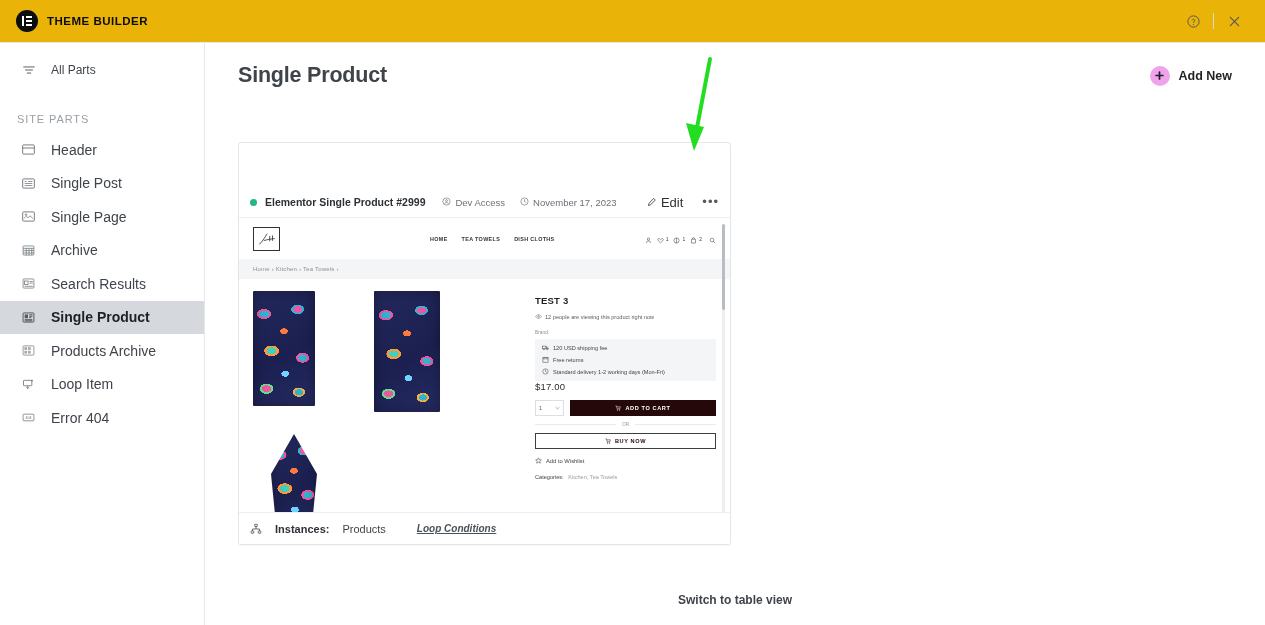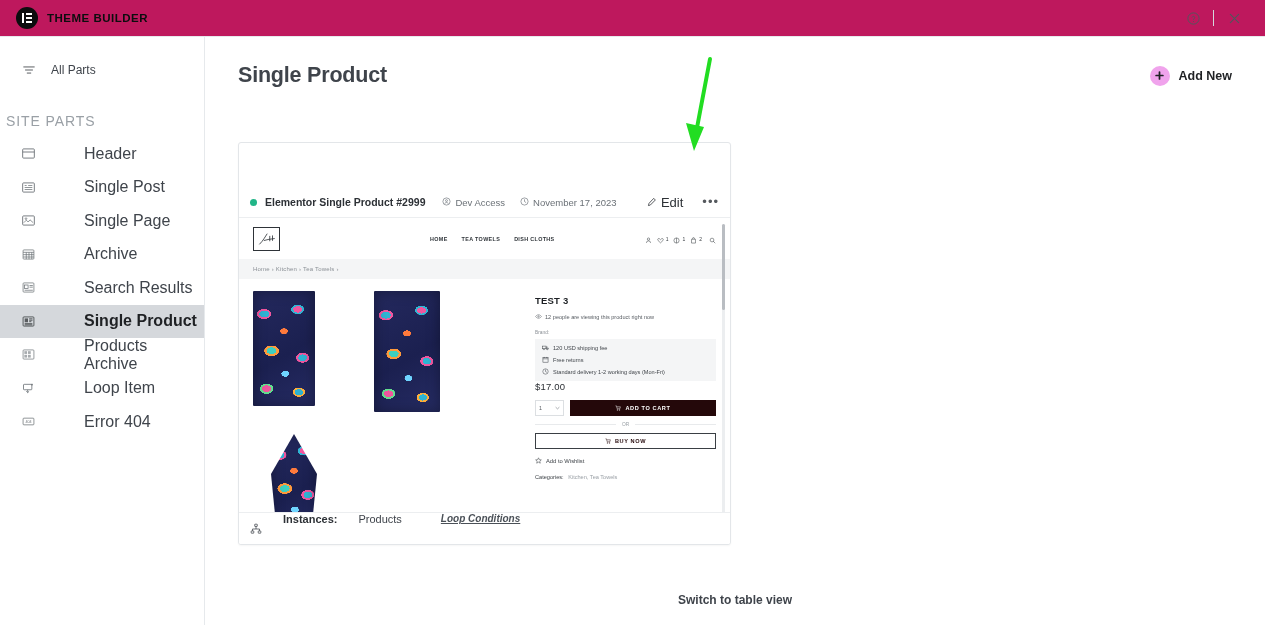--- a/index.html
+++ b/index.html
@@ -5,22 +5,22 @@
   * { box-sizing: border-box; margin: 0; padding: 0; }
   html, body {
     width: 1265px; height: 625px;
     font-family: "Liberation Sans", sans-serif;
     background: #ffffff; overflow: hidden;
     -webkit-font-smoothing: antialiased;
   }
 
   
   .topbar {
-    position: absolute; top: 0; left: 0; width: 1265px; height: 37px;
-    background: #be185d; border-bottom: 1px solid #e6e9ec;
+    position: absolute; top: 0; left: 0; width: 1265px; height: 43px;
+    background: #eab308; border-bottom: 1px solid #e6e9ec;
     display: flex; align-items: center; z-index: 20;
   }
   .brand { display: flex; align-items: center; gap: 9px; padding-left: 16px; }
   .brand-logo {
     width: 22px; height: 22px; border-radius: 50%;
     background: #0c0d0e; display: flex; align-items: center; justify-content: center;
   }
   .brand-logo svg { display: block; }
   .brand-name {
     font-size: 11.5px; font-weight: bold; letter-spacing: .5px;
@@ -40,32 +40,32 @@
   .sidebar {
     position: absolute; top: 35px; left: 0; width: 205px; height: 590px;
     background: #ffffff; border-right: 1px solid #e6e9ec;
   }
   .allparts {
     display: flex; align-items: center; gap: 14px;
     padding: 0 0 0 20px; height: 34px; margin-top: 18px; cursor: pointer;
   }
   .allparts .lbl { font-size: 12px; color: #3f444b; font-weight: 500; }
   .sp-head {
-    font-size: 14px; letter-spacing: .9px; color: #9aa0a6;
-    padding-left: 6px; margin-top: 26px; margin-bottom: 8px; font-weight: 500;
+    font-size: 11px; letter-spacing: .9px; color: #9aa0a6;
+    padding-left: 17px; margin-top: 26px; margin-bottom: 8px; font-weight: 500;
   }
   .nav-item {
     display: flex; align-items: center; gap: 14px;
     height: 33.5px; padding-left: 20px; cursor: pointer;
   }
   .nav-item .ico {
     width: 17px; height: 17px; display: flex; align-items: center; justify-content: center;
     color: #6d7378; flex: 0 0 17px;
   }
-  .nav-item .lbl { font-size: 16px; color: #3f444b; margin-left: 33px; }
+  .nav-item .lbl { font-size: 14px; color: #3f444b; }
   .nav-item.active { background: #d5d8dc; }
   .nav-item.active .lbl { font-weight: bold; color: #1f2124; }
   .nav-item.active .ico { color: #2f3336; }
 
   
   .main {
     position: absolute; top: 35px; left: 205px; width: 1060px; height: 590px;
     background: #ffffff; overflow: hidden;
   }
   .page-head {
@@ -191,22 +191,22 @@
   .pv-scroll {
     position: absolute; right: 5px; top: 6px; width: 3px; height: 310px;
     background: #eceef0; border-radius: 2px;
   }
   .pv-scroll i {
     position: absolute; top: 0; left: 0; width: 3px; height: 86px;
     background: #b9bdc2; border-radius: 2px; display: block;
   }
 
   .card-foot {
-    height: 31px; flex: 0 0 31px; display: flex; 
-    padding: 0 11px; gap: 21px; background: #fff;
+    height: 31px; flex: 0 0 31px; display: flex; align-items: center;
+    padding: 0 11px; gap: 13px; background: #fff;
   }
   .foot-label { font-size: 11px; font-weight: bold; color: #2d3136; }
   .foot-value { font-size: 11px; color: #3f444b; }
   .foot-link {
     font-size: 10px; color: #4a5057; font-style: italic; font-weight: bold;
     text-decoration: underline; margin-left: 18px; cursor: pointer;
   }
 
   .switch-view {
     position: absolute; left: 0; top: 558px; width: 1060px;

